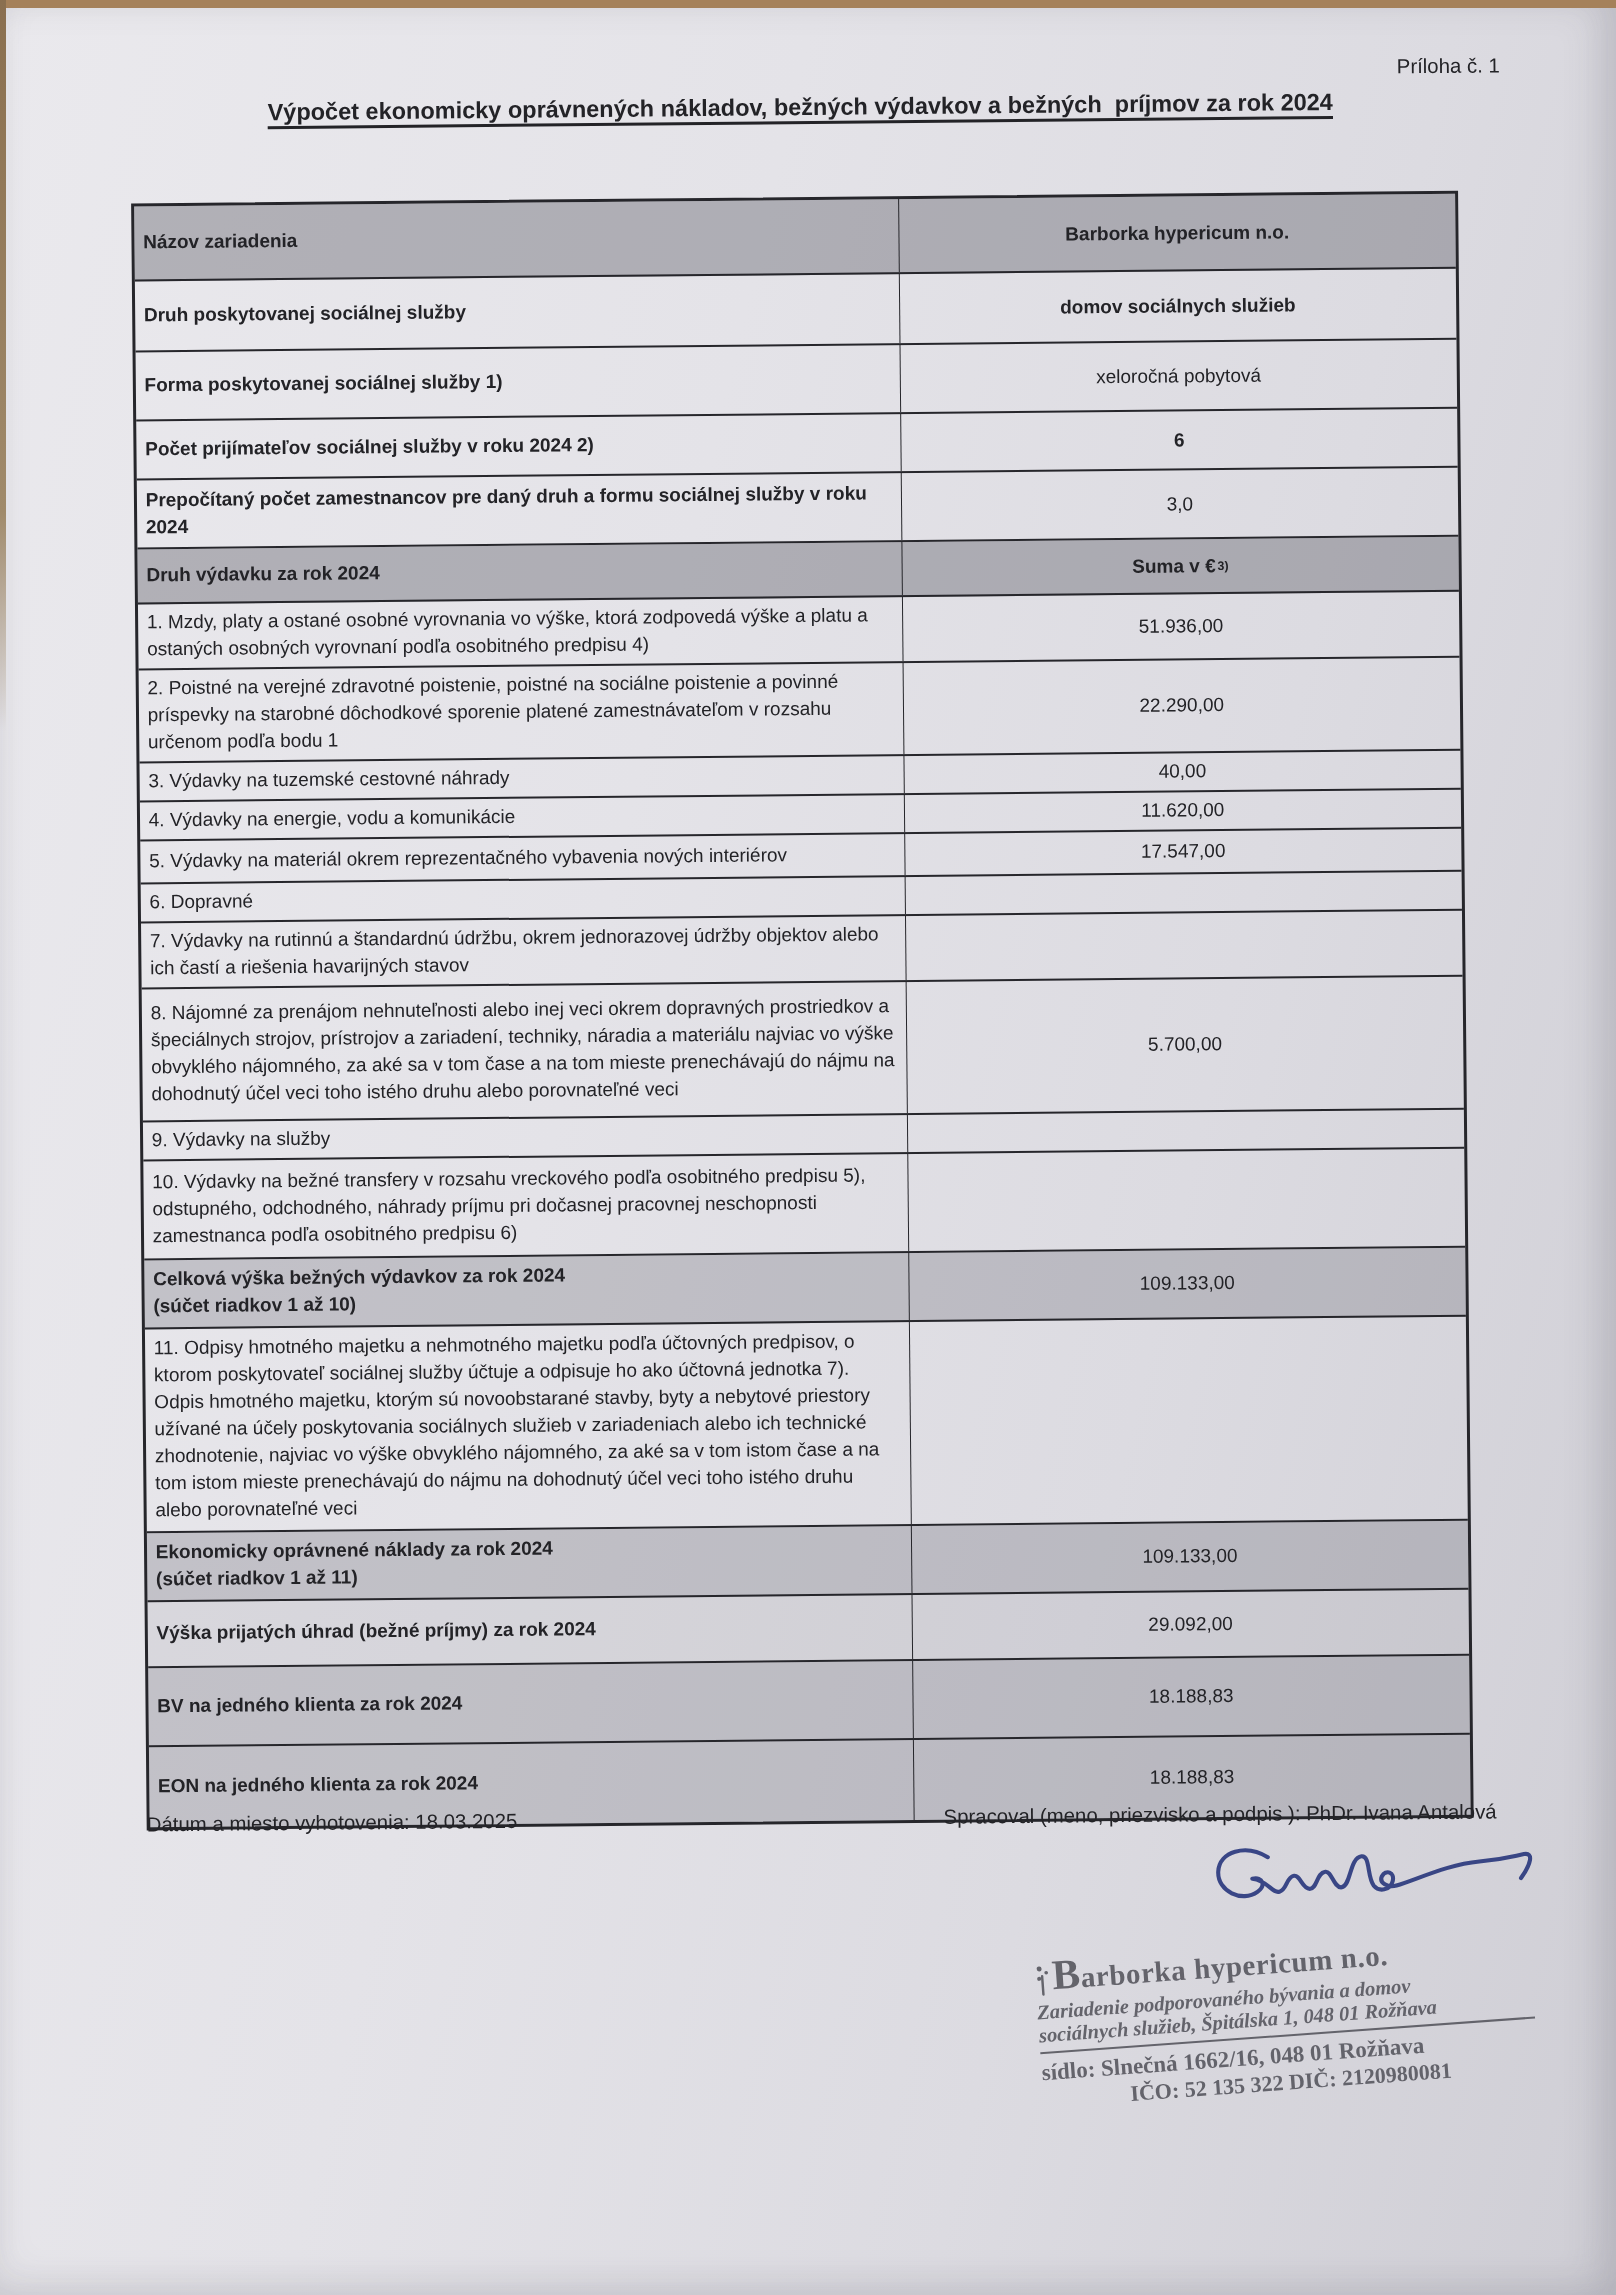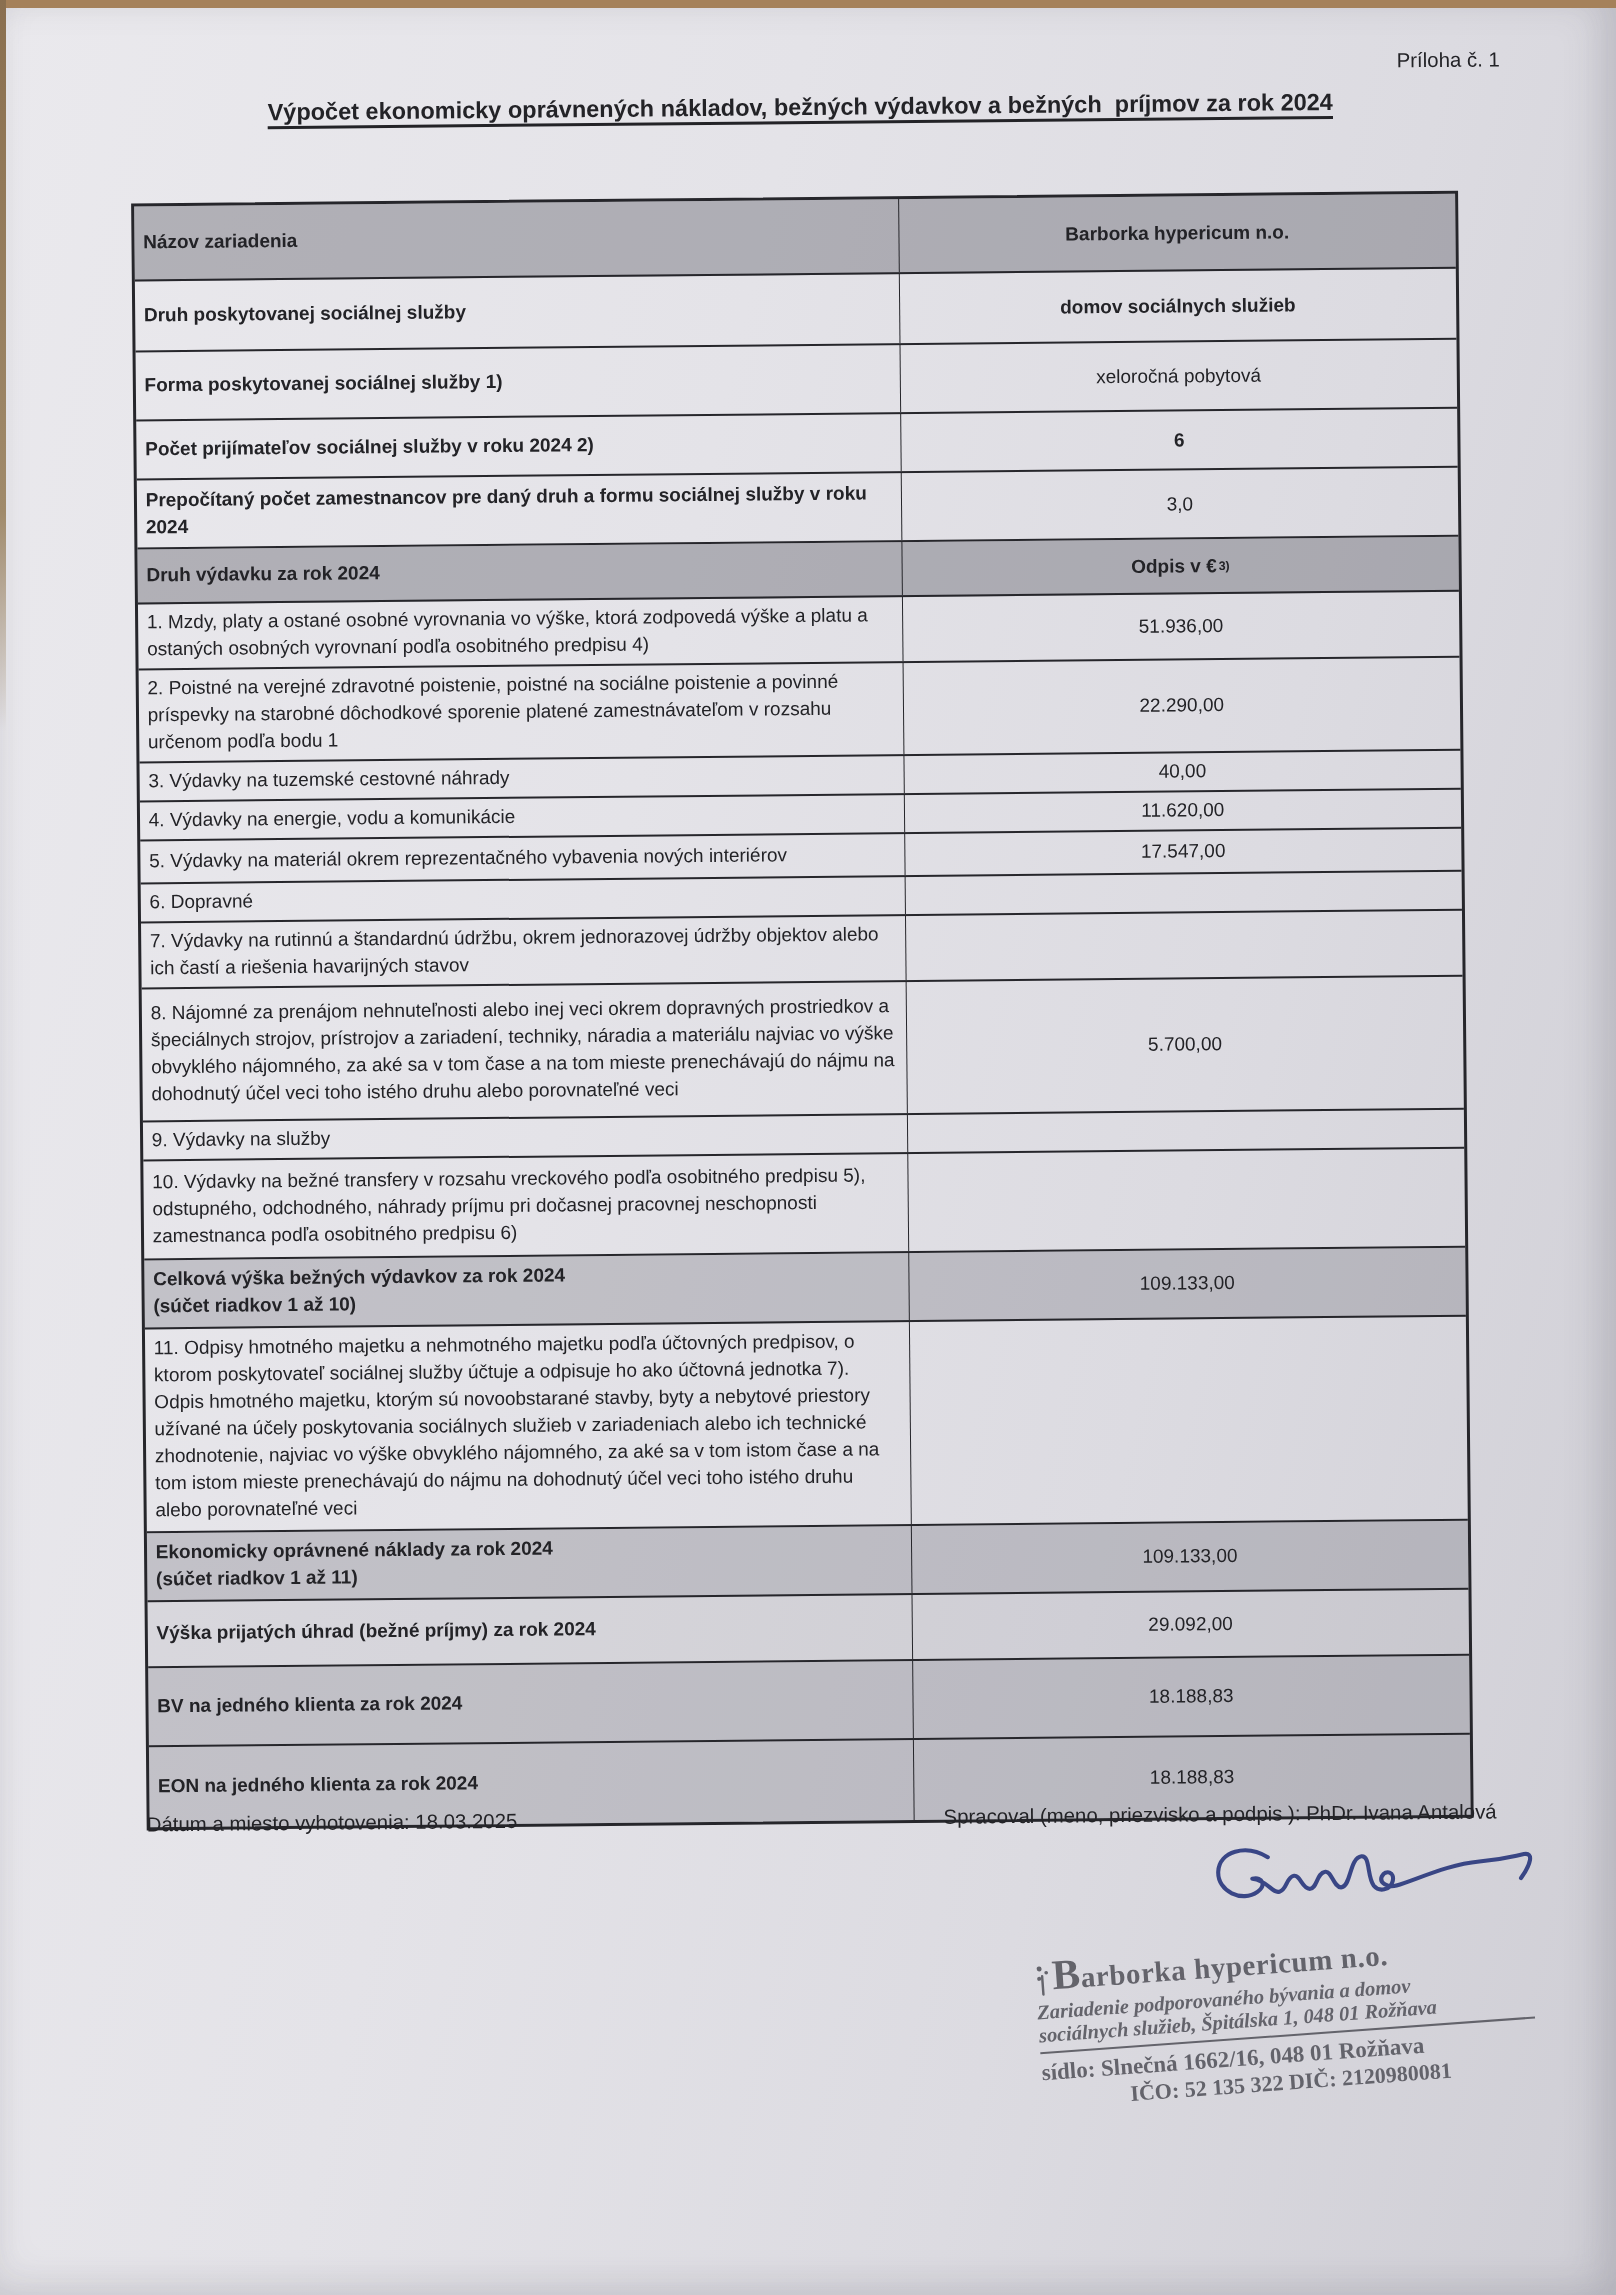--- a/index.html
+++ b/index.html
@@ -12,21 +12,21 @@
   .paper{
     position:absolute;inset:0;
     background:linear-gradient(103deg,#eae9ed 0%,#e4e3e8 38%,#dcdbe1 68%,#cfced5 100%);
     box-shadow:inset -17.3px 0 37px rgba(80,80,95,.16), inset 0 -15px 37px rgba(80,80,95,.08);
   }
   .photo-top{position:absolute;top:0;left:0;right:0;height:8px;background:#a5815a;z-index:6;}
   .photo-left{position:absolute;top:0;left:0;width:5.6px;height:731px;z-index:6;
     background:linear-gradient(#8a6f4f 0%,#a08a6b 70%,rgba(160,138,107,0) 100%);}
   .content{position:absolute;inset:0;transform:rotate(-0.55deg);transform-origin:50% 40%;}
 
-  .priloha{position:absolute;top:55px;right:108px;font-size:20.4px;font-weight:400;}
+  .priloha{position:absolute;top:61px;right:108px;font-size:20.4px;font-weight:400;}
   .title{position:absolute;top:94px;left:0;width:100%;text-align:center;
     font-size:23.5px;font-weight:700;white-space:pre;}
   .title span{text-decoration:underline;text-decoration-thickness:2.5px;text-underline-offset:5.6px;}
 
   .tbl{position:absolute;left:138px;top:197px;width:1321px;border:3.1px solid #26262b;}
   .row{display:flex;border-bottom:2.5px solid #26262b;background:transparent;}
   .row:last-child{border-bottom:none;}
   .cell-l{flex:0 0 57.8%;box-sizing:border-box;padding:5px 6.2px 5px 8.7px;
     display:flex;flex-direction:column;justify-content:center;
     font-size:19px;line-height:1.42;}
@@ -98,21 +98,21 @@
     </div>
 
     <div class="row r4 bl">
       <div class="cell-l">Prepočítaný počet zamestnancov  pre daný druh a formu sociálnej služby v roku 2024</div>
       <div class="cell-r">3,0</div>
     </div>
 
     <div class="row r5 dark bl bv">
       <div class="cell-l">Druh výdavku za rok 2024</div>
       <div class="cell-r">
-          <span>Odpis v €</span>
+          <span>Suma v €</span>
           <sup>3)</sup>
         </div>
     </div>
 
     <div class="row r6">
       <div class="cell-l">1. Mzdy, platy a ostané osobné vyrovnania vo výške, ktorá zodpovedá výške a platu a ostaných osobných vyrovnaní podľa osobitného predpisu  4)</div>
       <div class="cell-r">51.936,00</div>
     </div>
 
     <div class="row r7">

